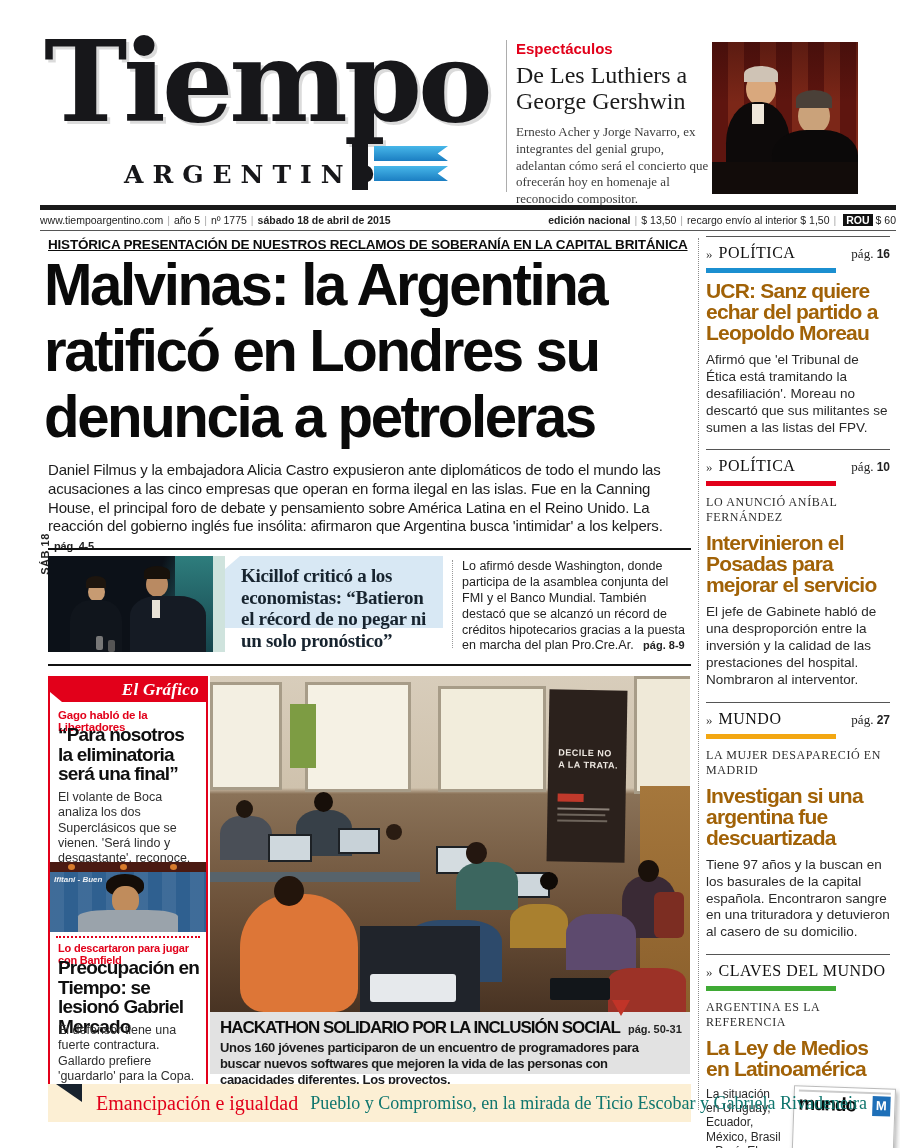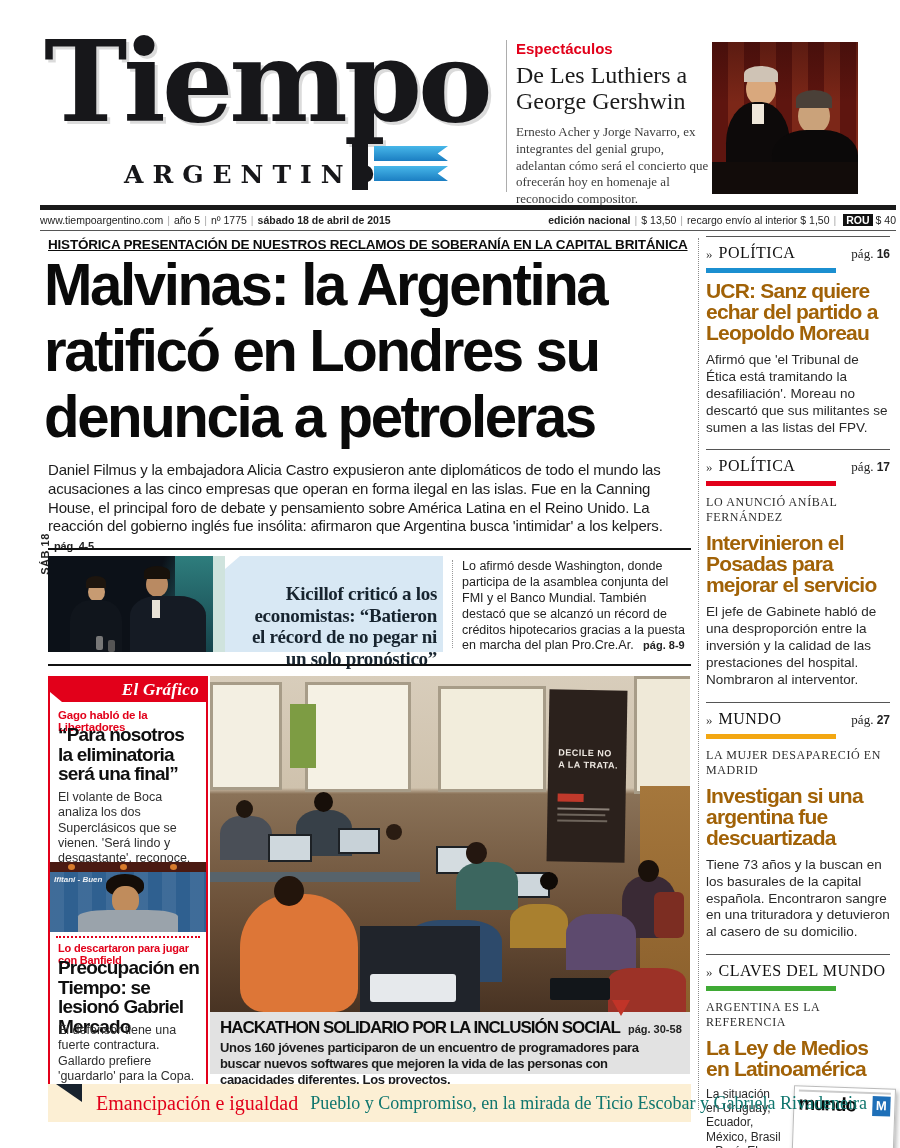--- a/index.html
+++ b/index.html
@@ -43,22 +43,22 @@
                      line-height:66px;color:#0a0a0a;}
   .lead-lede{left:48px;top:461px;width:644px;font:15px "Liberation Sans",sans-serif;
              letter-spacing:-.2px;line-height:1.25;color:#1c1c1c;}
   .pag-inline{font:bold 11px "Liberation Sans",sans-serif;color:#222;white-space:nowrap;margin-left:6px;}
   .rule-mid1{left:48px;top:548px;width:643px;height:2px;background:#111;}
   .rule-mid2{left:48px;top:664px;width:643px;height:2px;background:#111;}
 
   
   .kic-photo{left:48px;top:556px;width:177px;height:96px;overflow:hidden;
              background:linear-gradient(110deg,#0c1118 55%,#1d4a52 72%,#0d2830 100%);}
-  .kic-box{left:225px;top:556px;width:218px;height:96px;box-sizing:border-box;
-           padding:27px 6px 0 16px;text-align:right;}
+  .kic-box{left:225px;top:556px;width:218px;height:72px;box-sizing:border-box;
+           padding:9px 6px 0 16px;}
   .kic-notch{left:225px;top:556px;width:15px;height:13px;background:#fff;
              clip-path:polygon(0 0,100% 0,0 100%);}
   .kic-title{font:bold 19px "Liberation Serif",serif;line-height:1.14;color:#17242f;letter-spacing:-.3px;}
   .kic-dot{left:452px;top:560px;height:88px;border-left:1px dotted #999;}
   .kic-body{left:462px;top:559px;width:228px;font:12.5px "Liberation Sans",sans-serif;
             line-height:1.27;color:#222;}
 
   
   .eg-box{left:48px;top:676px;width:160px;height:416px;box-sizing:border-box;
           border:2px solid #e2001a;background:#fff;}
@@ -158,21 +158,21 @@
     <div style="position:absolute;left:60px;top:88px;width:86px;height:64px;background:#0b0909;border-radius:40% 40% 0 0;"></div>
     <div style="position:absolute;left:0;top:120px;width:146px;height:32px;background:#120c0a;"></div>
   </div>
 
   <div class="abs rule-thick"></div>
   <div class="abs infobar">
     <span>
       <span>www.tiempoargentino.com</span><span class="sep">|</span><span>año 5</span><span class="sep">|</span><span>nº 1775</span><span class="sep">|</span><b>sábado 18 de abril de 2015</b>
     </span>
     <span>
-      <b>edición nacional</b><span class="sep">|</span><span>$ 13,50</span><span class="sep">|</span><span>recargo envío al interior $ 1,50</span><span class="sep">|</span><span class="roubox">ROU</span><span>$ 40</span>
+      <b>edición nacional</b><span class="sep">|</span><span>$ 13,50</span><span class="sep">|</span><span>recargo envío al interior $ 1,50</span><span class="sep">|</span><span class="roubox">ROU</span><span>$ 60</span>
     </span>
   </div>
   <div class="abs rule-thin"></div>
 
   <div class="abs lead-kicker">HISTÓRICA PRESENTACIÓN DE NUESTROS RECLAMOS DE SOBERANÍA EN LA CAPITAL BRITÁNICA</div>
   <div class="abs lead-headline">
     <span class="hl">Malvinas: la Argentina</span>
     <span class="hl">ratificó en Londres su</span>
     <span class="hl">denuncia a petroleras</span>
   </div>
@@ -272,58 +272,58 @@
     <i style="left:64px;top:200px;width:30px;height:30px;background:#23150c;border-radius:50%;"></i>
     <i style="left:150px;top:250px;width:120px;height:86px;background:#20242b;"></i>
     <i style="left:160px;top:298px;width:86px;height:28px;background:#e6e9ec;border-radius:3px;"></i>
     <i style="left:340px;top:302px;width:60px;height:22px;background:#12161a;border-radius:2px;"></i>
   </div>
 
   <div class="abs cap">
     <div class="cap-flag"></div>
     <div class="cap-row">
       <span class="cap-title">HACKATHON SOLIDARIO POR LA INCLUSIÓN SOCIAL</span>
-      <span class="cap-pag">pág. 30-58</span>
+      <span class="cap-pag">pág. 50-31</span>
     </div>
     <div class="cap-body">Unos 160 jóvenes participaron de un encuentro de programadores para buscar nuevos softwares que mejoren la vida de las personas con capacidades diferentes. Los proyectos.</div>
   </div>
 
   <div class="abs rail-dot"></div>
   <div class="abs rail">
 
     <div class="rail-item">
       <div class="ri-head">
         <span><span class="ri-arrow">»</span><span class="ri-sec">POLÍTICA</span></span>
         <span class="ri-pag"><span>pág.</span> <b>16</b></span>
       </div>
       <div class="ri-bar" style="background: rgb(27, 143, 208);"></div>
       <div class="ri-headline">UCR: Sanz quiere echar del partido a Leopoldo Moreau</div>
       <div class="ri-body">Afirmó que 'el Tribunal de Ética está tramitando la desafiliación'. Moreau no descartó que sus militantes se sumen a las listas del FPV.</div>
     </div>
 
     <div class="rail-item">
       <div class="ri-head">
         <span><span class="ri-arrow">»</span><span class="ri-sec">POLÍTICA</span></span>
-        <span class="ri-pag"><span>pág.</span> <b>17</b></span>
+        <span class="ri-pag"><span>pág.</span> <b>10</b></span>
       </div>
       <div class="ri-bar" style="background: rgb(226, 0, 26);"></div>
       <div class="ri-kicker">LO ANUNCIÓ ANÍBAL FERNÁNDEZ</div>
       <div class="ri-headline">Intervinieron el Posadas para mejorar el servicio</div>
       <div class="ri-body">El jefe de Gabinete habló de una desproporción entre la inversión y la calidad de las prestaciones del hospital. Nombraron al interventor.</div>
     </div>
 
     <div class="rail-item">
       <div class="ri-head">
         <span><span class="ri-arrow">»</span><span class="ri-sec">MUNDO</span></span>
         <span class="ri-pag"><span>pág.</span> <b>27</b></span>
       </div>
       <div class="ri-bar" style="background: rgb(243, 167, 18);"></div>
       <div class="ri-kicker">LA MUJER DESAPARECIÓ EN MADRID</div>
       <div class="ri-headline">Investigan si una argentina fue descuartizada</div>
-      <div class="ri-body">Tiene 73 años y la buscan en los basurales de la capital española. Encontraron sangre en una trituradora y detuvieron al casero de su domicilio.</div>
+      <div class="ri-body">Tiene 97 años y la buscan en los basurales de la capital española. Encontraron sangre en una trituradora y detuvieron al casero de su domicilio.</div>
     </div>
 
     <div class="rail-item last">
       <div class="ri-head">
         <span><span class="ri-arrow">»</span><span class="ri-sec">CLAVES DEL MUNDO</span></span>
         <span class="ri-pag"><span></span></span>
       </div>
       <div class="ri-bar" style="background: rgb(63, 170, 53);"></div>
       <div class="ri-kicker">ARGENTINA ES LA REFERENCIA</div>
       <div class="ri-headline">La Ley de Medios en Latinoamérica</div>

